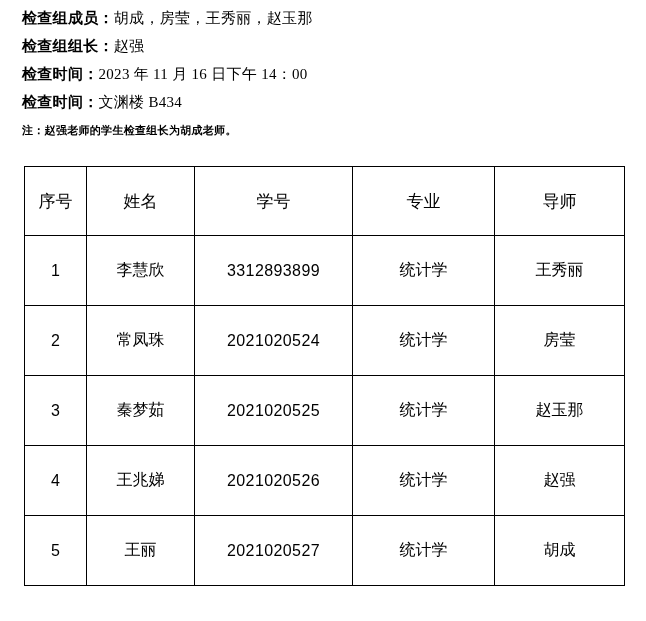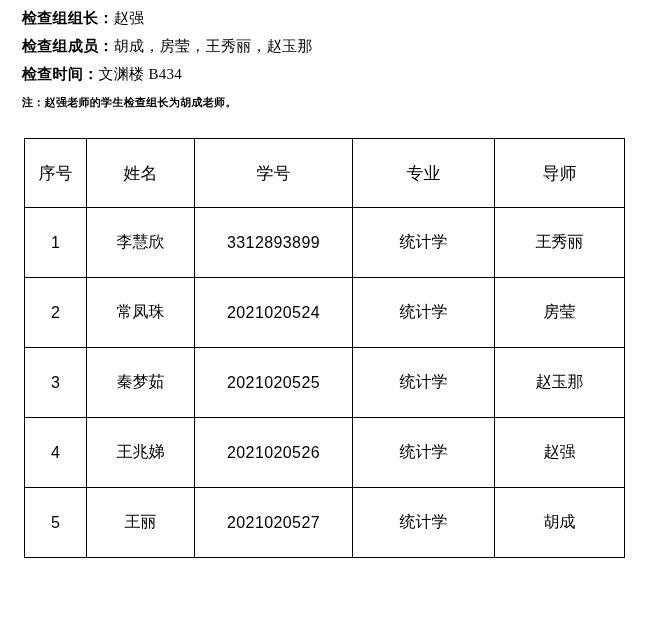--- a/index.html
+++ b/index.html
@@ -79,24 +79,27 @@
     letter-spacing: 0.4px;
   }
 </style>
 </head>
 <body>
 
 <div class="page">
 
   <div class="info-block">
     <div class="info-line">
+      <span class="label">检查组成员：</span><span class="value">胡成，房莹，王秀丽，赵玉那</span>
+    </div>
+    <div class="info-line">
       <span class="label">检查组组长：</span><span class="value">赵强</span>
     </div>
     <div class="info-line">
-      <span class="label">检查组成员：</span><span class="value">胡成，房莹，王秀丽，赵玉那</span>
+      <span class="label">检查时间：</span><span class="value">2023 年 11 月 16 日下午 14：00</span>
     </div>
     <div class="info-line">
       <span class="label">检查时间：</span><span class="value">文渊楼 B434</span>
     </div>
     <div class="note-line">注：赵强老师的学生检查组长为胡成老师。</div>
   </div>
 
   <table class="roster">
     <colgroup>
       <col class="c-seq">

